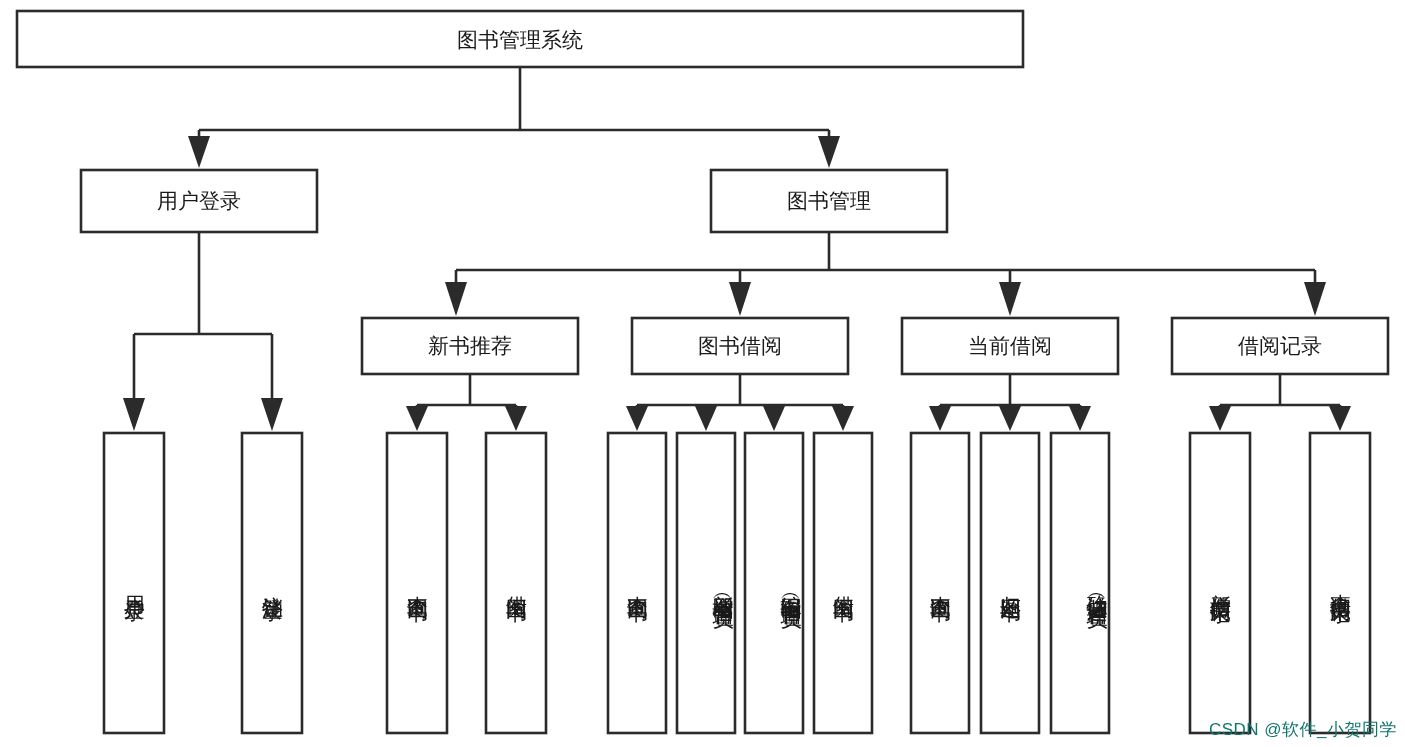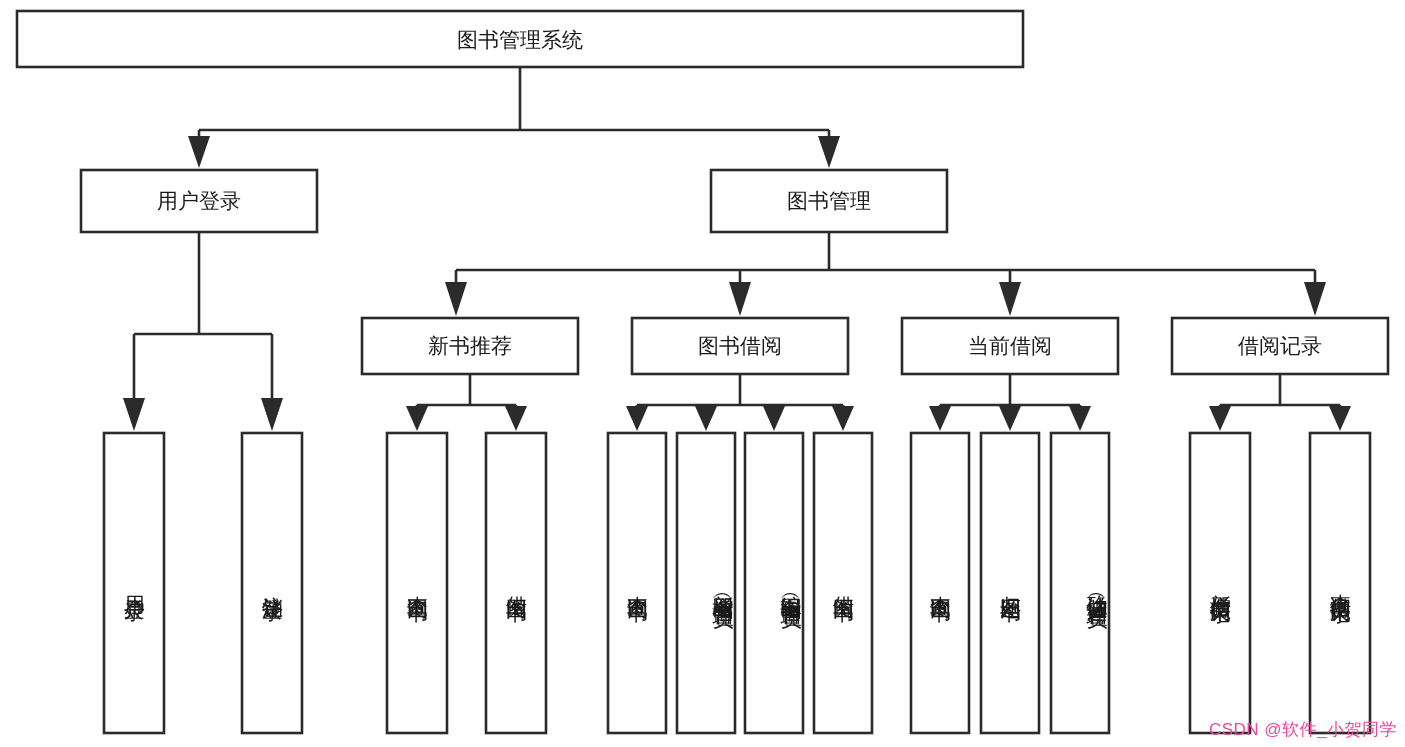--- a/index.html
+++ b/index.html
@@ -62,21 +62,21 @@
     align-items: center;
     justify-content: center;
     pointer-events: none;
   }
   .watermark {
     position: absolute;
     right: 8px;
     bottom: 6px;
     font-family: "Liberation Sans", "DejaVu Sans", sans-serif;
     font-size: 17px;
-    color: #ec4899;
+    color: #0f766e;
     letter-spacing: 0.5px;
     white-space: nowrap;
   }
 </style>
 </head>
 <body>
 
 <div id="diagram-root">
 
   <svg class="diagram-canvas" viewBox="0 0 1405 747">

